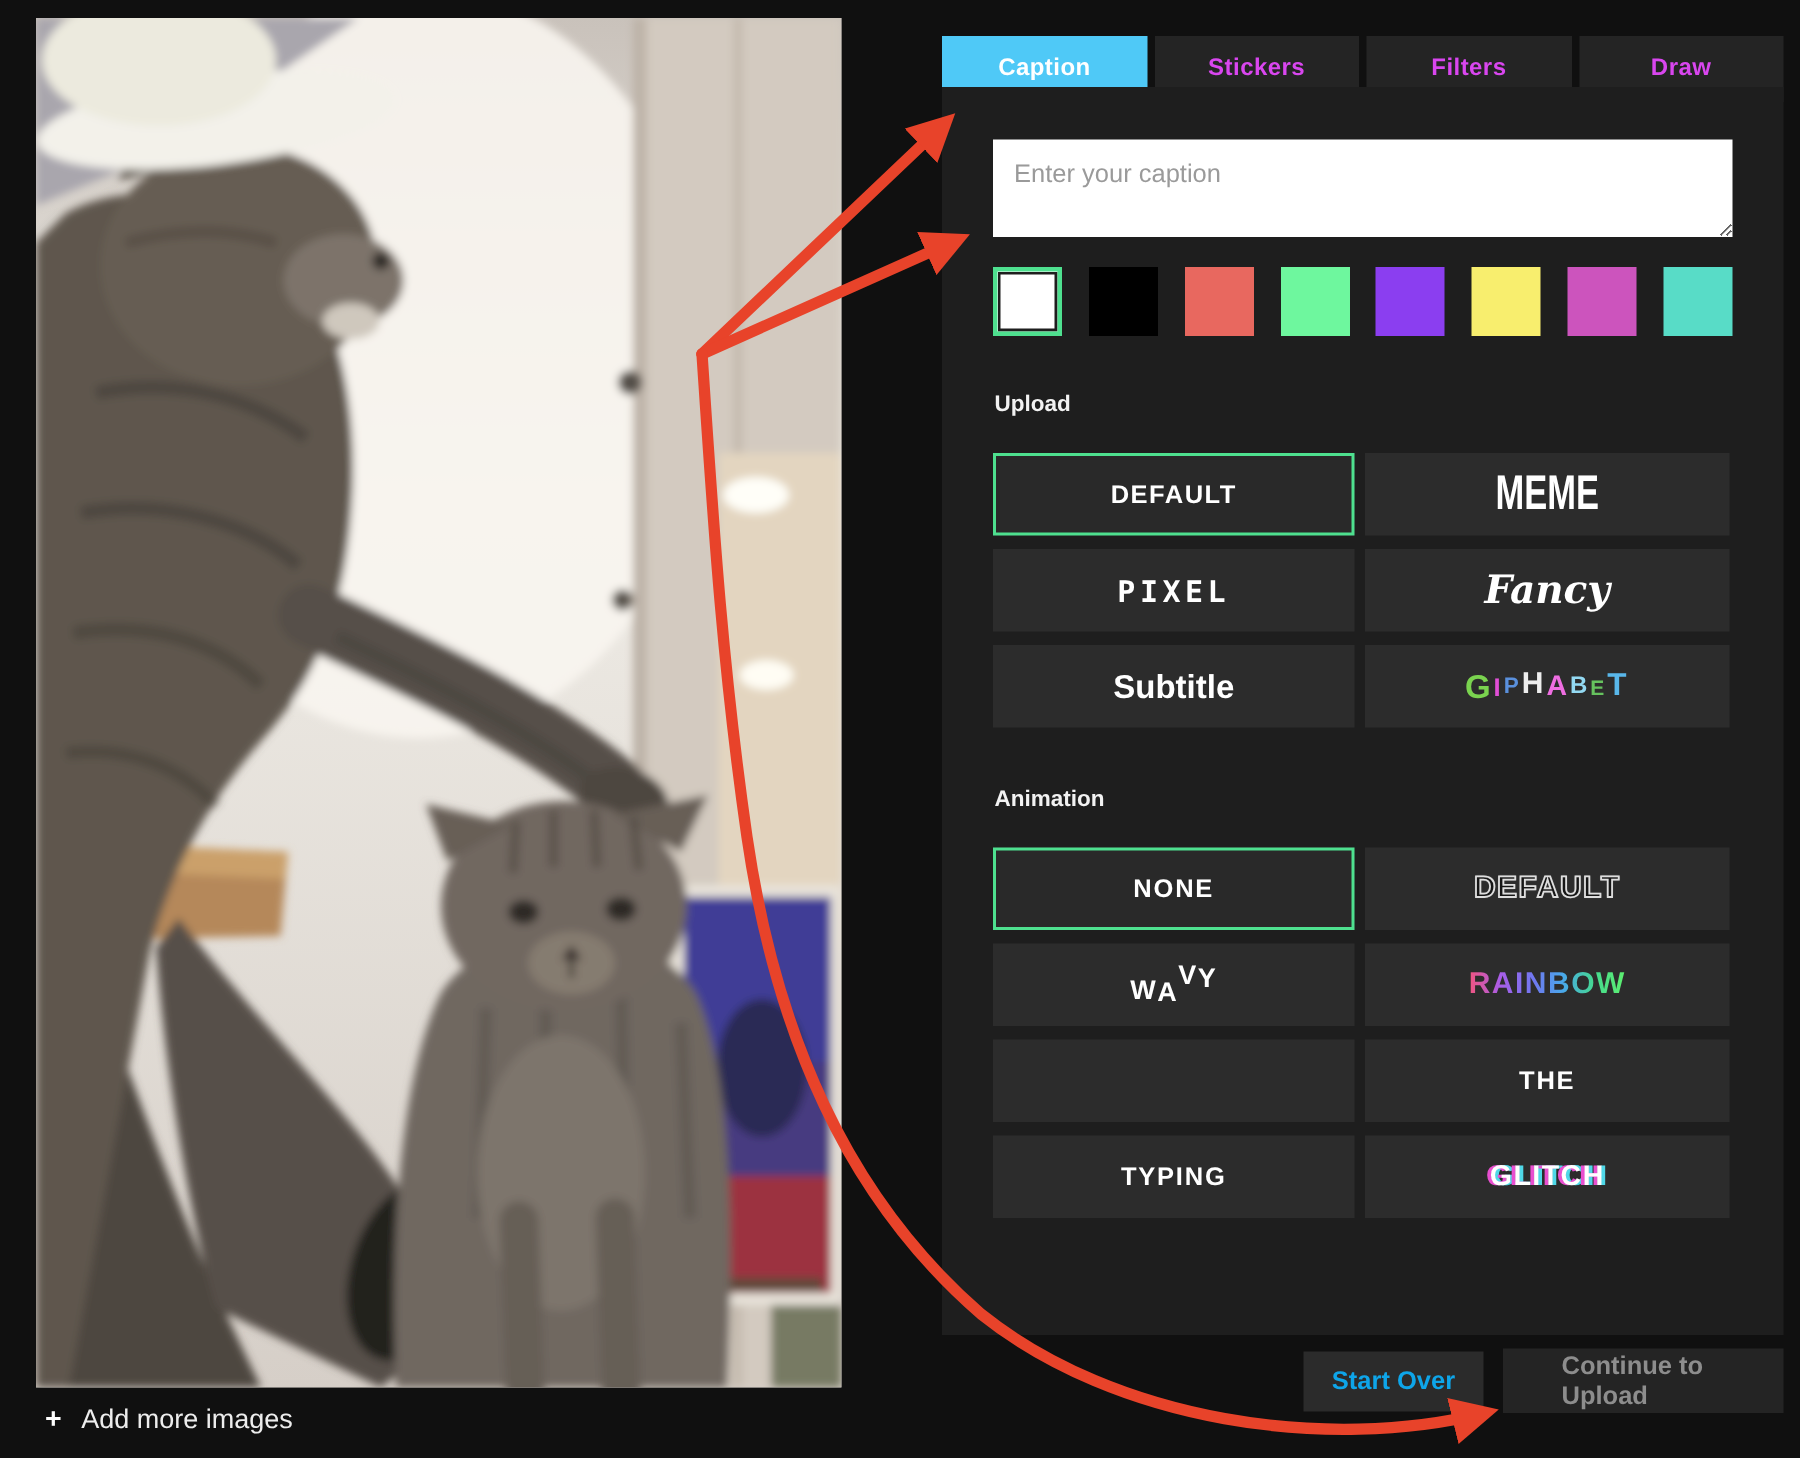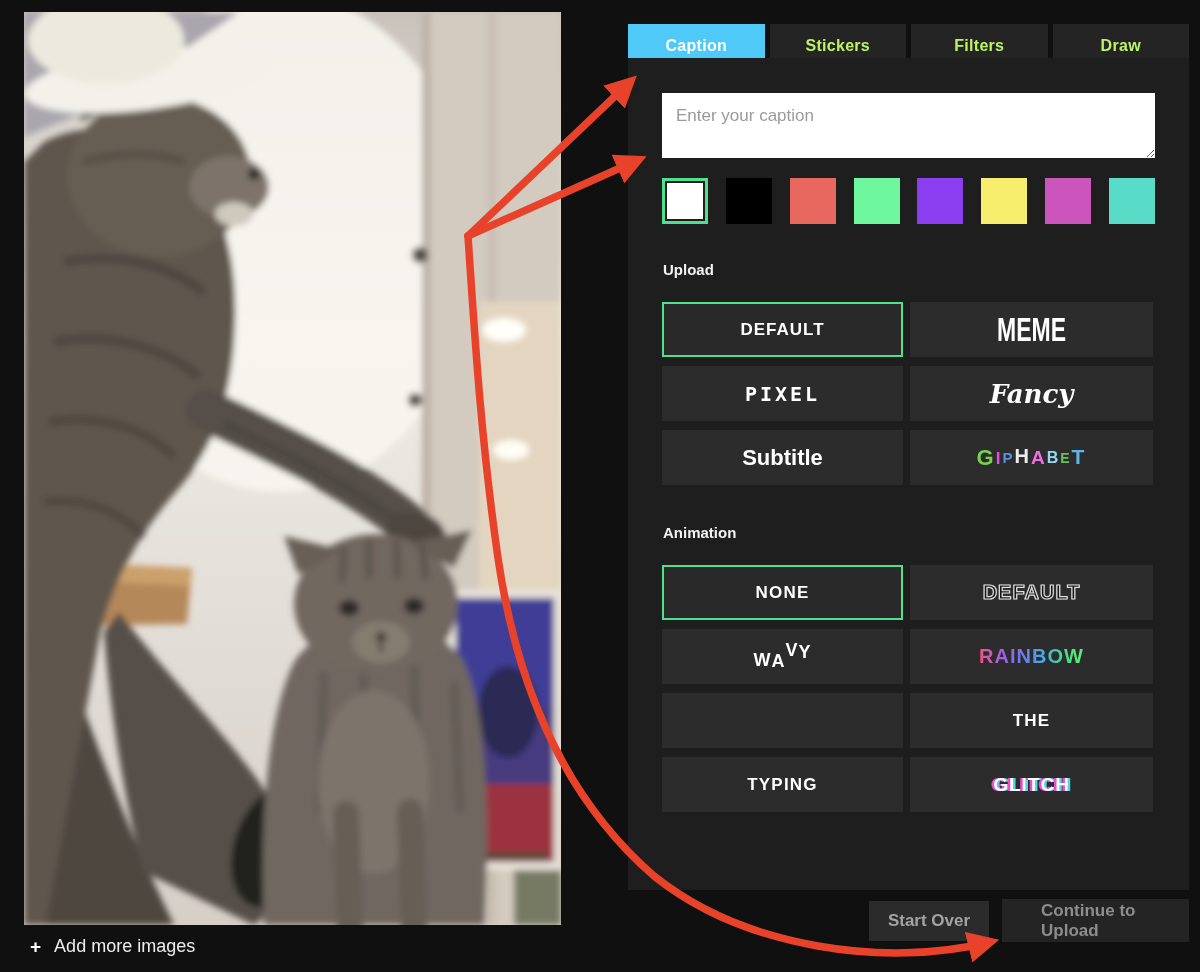--- a/index.html
+++ b/index.html
@@ -11,21 +11,21 @@
   }
   
   .gif-preview{position:absolute;left:24px;top:12px;width:537px;height:913px;background:#d8d2cb;overflow:hidden;}
   .gif-preview svg{display:block;}
   .add-more{position:absolute;left:30px;top:936px;display:flex;align-items:center;gap:13px;cursor:pointer;}
   .add-more .plus{font-size:19px;font-weight:bold;color:#fff;line-height:1;}
   .add-more .lbl{font-size:18px;color:#ededed;}
   
   .tabs{position:absolute;left:628px;top:12px;width:561px;display:flex;gap:5px;margin-top:12px;}
   .tab{flex:1;height:44px;display:flex;align-items:center;justify-content:center;
-       font-size:16px;font-weight:bold;color:#bef264;background:#242424;cursor:pointer;letter-spacing:.3px;}
+       font-size:16px;font-weight:bold;color:#d946ef;background:#242424;cursor:pointer;letter-spacing:.3px;}
   .tab.active{background:var(--blue);color:#fff;}
   
   .panel{position:absolute;left:628px;top:58px;width:561px;height:832px;background:#1e1e1e;}
   .caption-input{position:absolute;left:34px;top:35px;width:493px;height:65px;background:#fff;border:none;
        padding:13px 14px;font-size:17px;color:#222;font-family:"Liberation Sans",sans-serif;resize:both;outline:none;border-radius:0;}
   .caption-input::placeholder{color:#9a9a9a;}
   .swatches{position:absolute;left:34px;top:120px;width:493px;height:46px;display:flex;justify-content:space-between;}
   .swatch{width:46px;height:46px;cursor:pointer;}
   .swatch.selected{border:3px solid var(--green);box-shadow:inset 0 0 0 2px #1e1e1e;}
   .section-label{position:absolute;left:35px;font-size:15px;font-weight:bold;color:#f2f2f2;}
@@ -58,21 +58,21 @@
   .t-wavy span:nth-child(2){transform:translateY(5px);}
   .t-wavy span:nth-child(3){transform:translateY(-6px);}
   .t-wavy span:nth-child(4){transform:translateY(-4px);}
   .t-rainbow{font-size:20px;font-weight:800;letter-spacing:1px;color:#49a8ea;
       background:linear-gradient(90deg,#f2557e 0%,#a95de8 20%,#6e79f0 42%,#49a8ea 60%,#45d98f 80%,#5ef06e 100%);
       -webkit-background-clip:text;background-clip:text;-webkit-text-fill-color:transparent;}
   .t-glitch{font-size:19px;font-weight:800;letter-spacing:1px;color:#fff;
       text-shadow:-2.5px 0 0 #e84fd0,2.5px 0 0 #4fd8e8;}
   
   .btn{position:absolute;display:flex;align-items:center;justify-content:center;cursor:pointer;font-weight:bold;font-size:17px;}
-  .btn-start{left:869px;top:901px;width:120px;height:40px;background:#2b2b2b;color:#a3a3a3;}
+  .btn-start{left:869px;top:901px;width:120px;height:40px;background:#2b2b2b;color:#0ea5e9;}
   .btn-continue{left:1002px;top:899px;width:187px;height:43px;background:#242424;color:#8d8d8d;padding-left:39px;}
   
   .arrows{position:absolute;left:0;top:0;pointer-events:none;}
   .arrows path.ln{stroke:var(--arrow);stroke-width:7.5;fill:none;stroke-linecap:round;}
   .arrows .ah{fill:var(--arrow);}
 </style>
 </head>
 <body>
 
 <div id="app" style="--green: #4ee08f; --blue: #4fc9f7; --arrow: #e8432a;">

